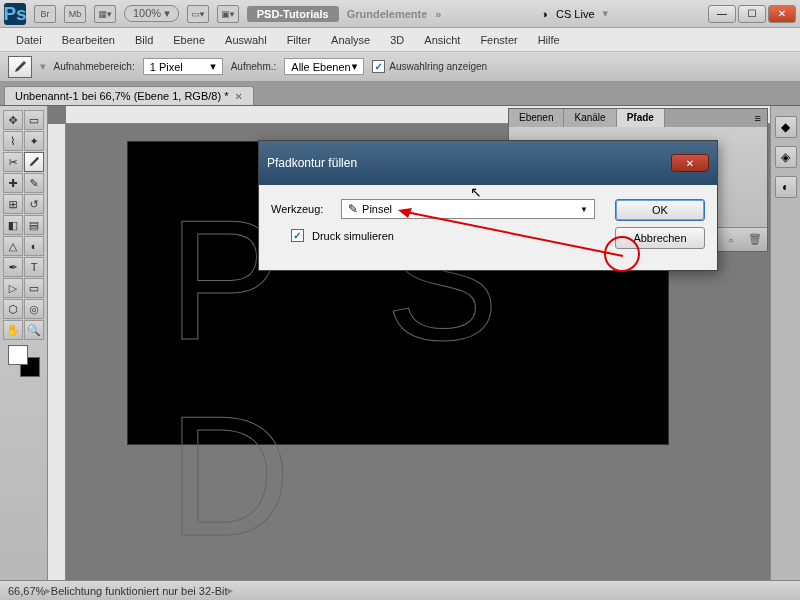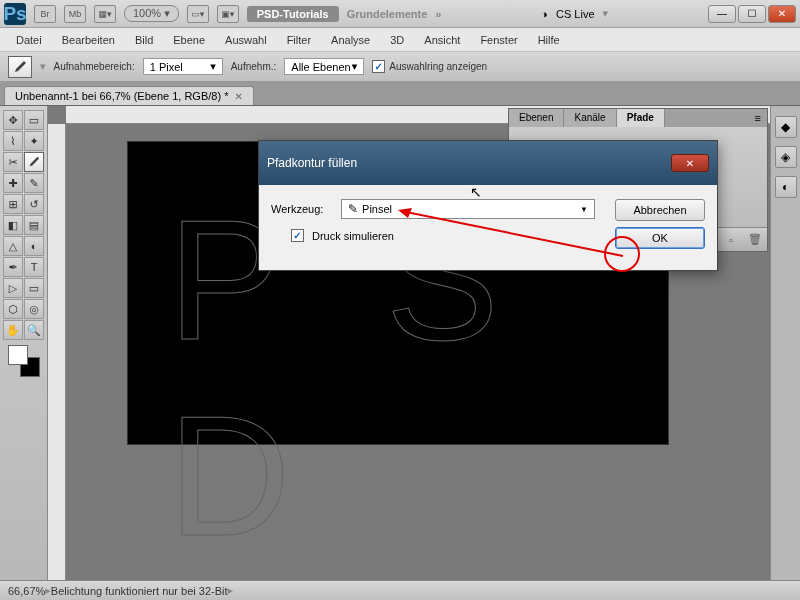--- a/index.html
+++ b/index.html
@@ -259,22 +259,22 @@
           <span class="caret">▼</span>
         </div>
       </div>
       <div class="dlg-row">
         <span style="width:12px"></span>
         <div class="checkbox">✓</div>
         <span>Druck simulieren</span>
       </div>
     </div>
     <div class="dlg-right">
+      <div class="dlg-btn primary">OK</div>
       <div class="dlg-btn">Abbrechen</div>
-      <div class="dlg-btn primary">OK</div>
     </div>
   </div>
 </div>
 
 <div class="red-circle"></div>
 <svg class="red-arrow" viewBox="0 0 230 60">
   <line x1="225" y1="48" x2="8" y2="4" stroke="#e00000" stroke-width="2"></line>
   <polygon points="0,2 14,0 10,10" fill="#e00000"></polygon>
 </svg>
 

